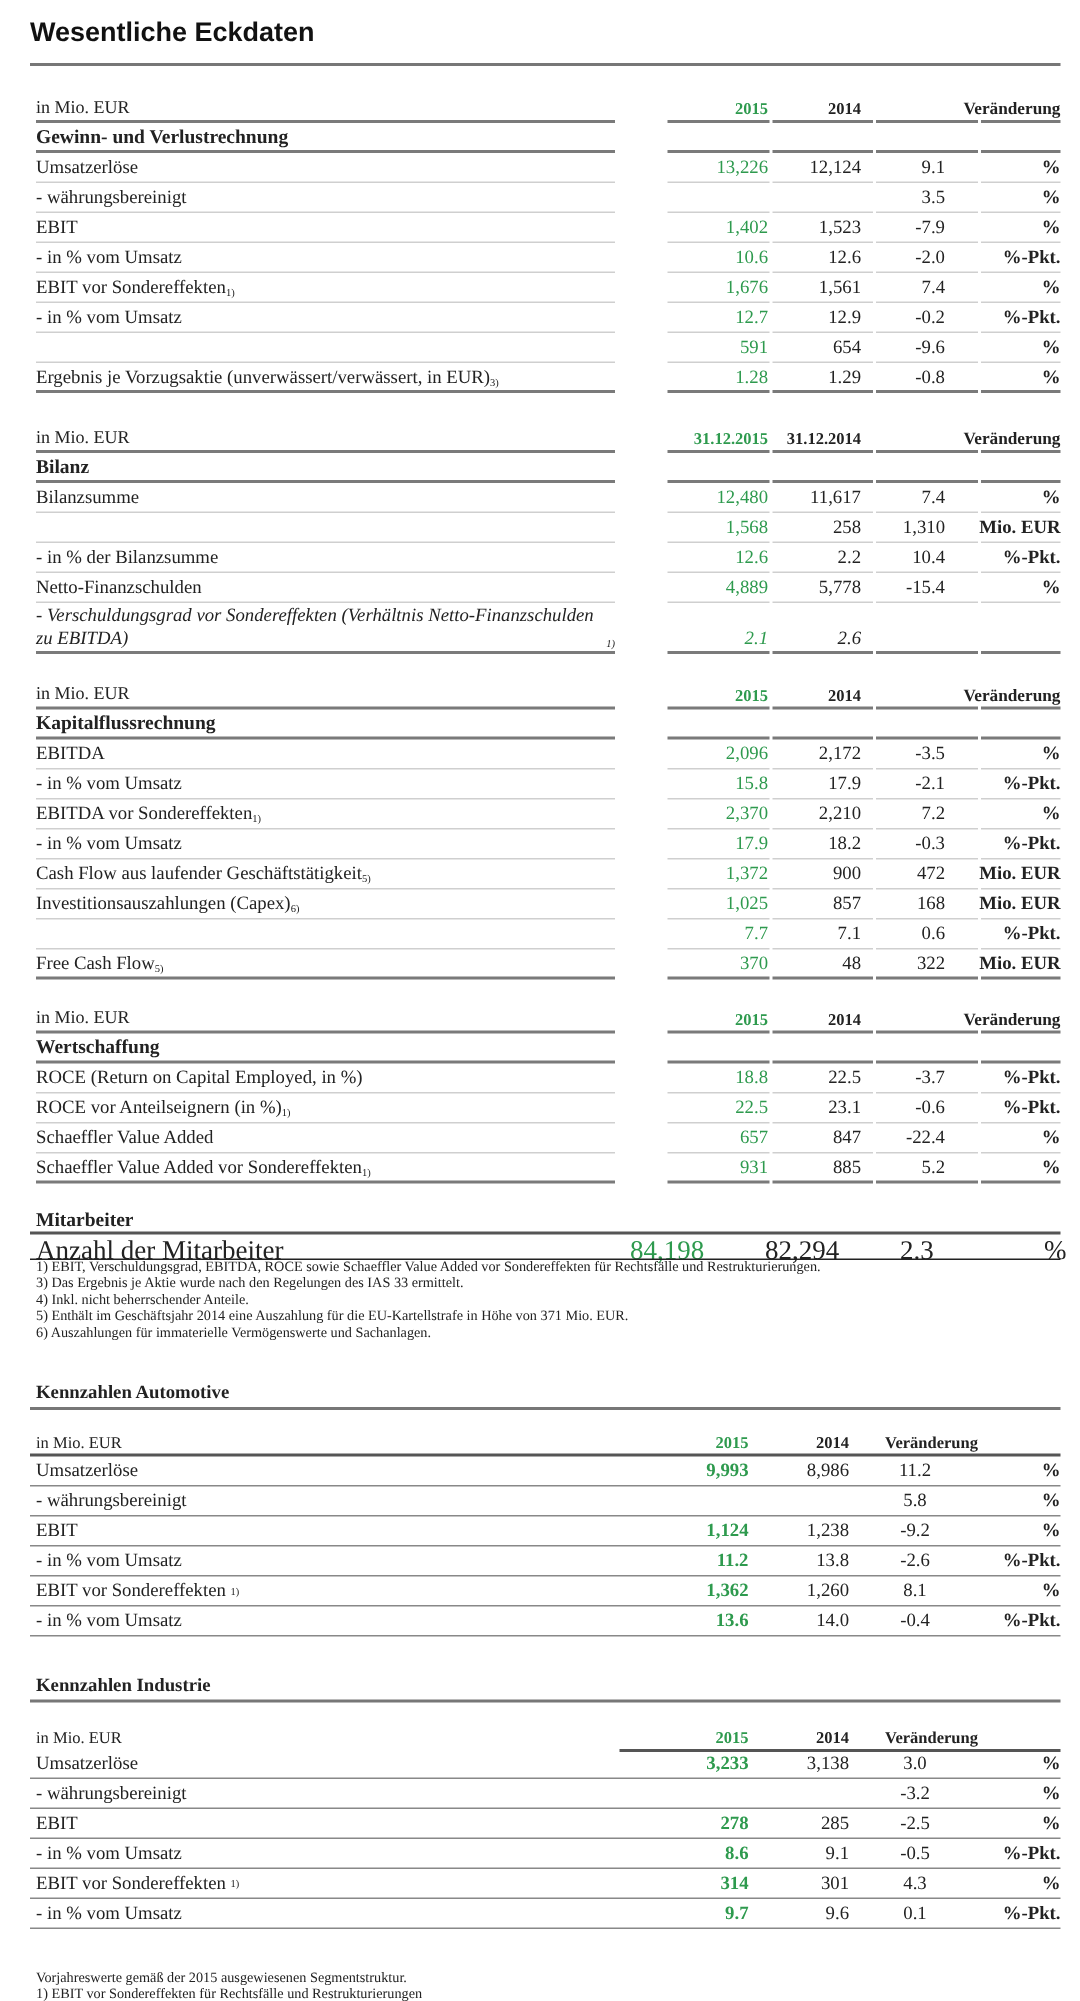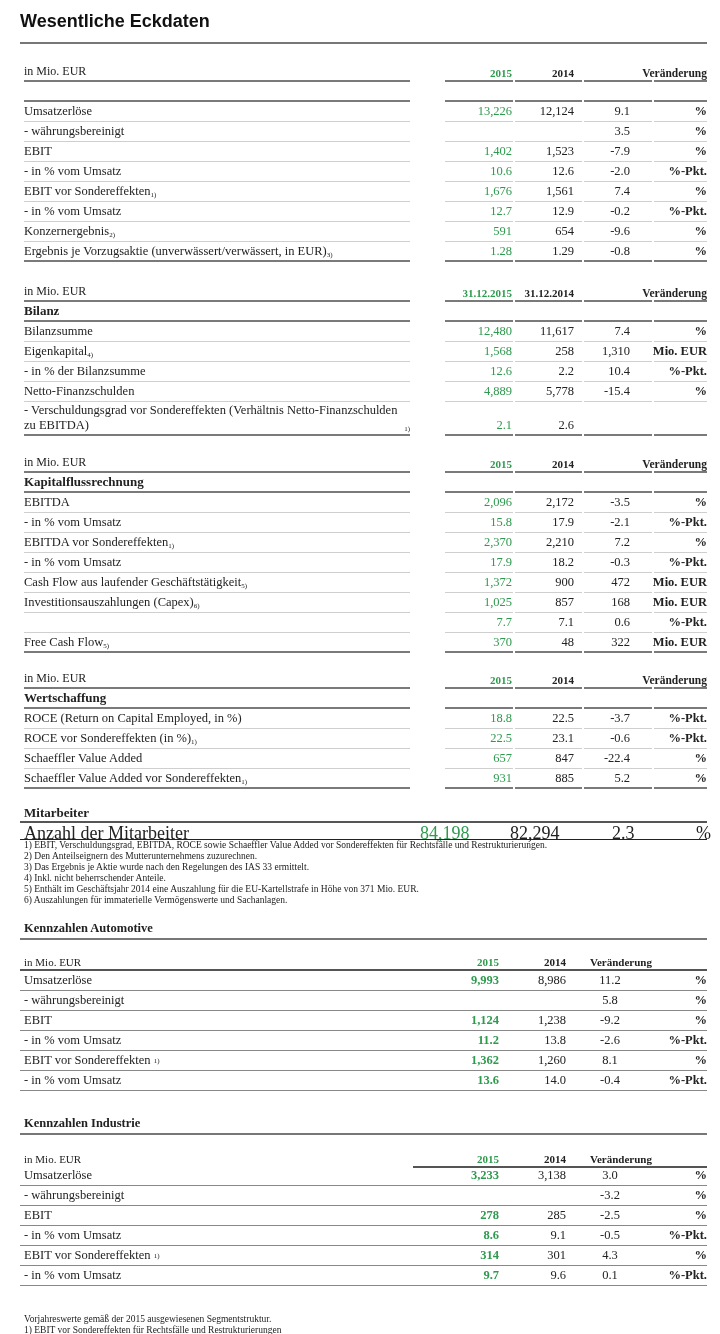--- a/index.html
+++ b/index.html
@@ -25,21 +25,21 @@
   .u.l { left: 4px; width: 386px; }
   .u.a { left: 425px; width: 68px; }
   .u.b { left: 495px; width: 67px; }
   .u.cc { left: 564px; width: 68px; }
   .u.d { left: 634px; width: 53px; }
   .row.hdr .u, .row.sec .u, .row.last .u { height: 2px; background: #7a7a7a; }
   .row.hdr { height: 20px; font-size: 12px; }
   .row.hdr .c.v15, .row.hdr .c.v14 { font-weight: bold; font-size: 11px; }
   .row.hdr .c.unit { font-size: 11.5px; }
   .row.sec .c.lab { font-weight: bold; font-size: 13px; }
-  .row.tall { height: 34px; }
+  .row.tall { height: 34px; font-style: italic; }
 
   
   .mitarb-head { position: absolute; left: 24px; top: 805px; font-weight: bold; font-size: 13px; }
   .mitarb-rule { position: absolute; left: 20px; top: 821px; width: 687px; height: 2px; background: #555; }
   .mitarb-row { position: absolute; left: 20px; top: 823px; width: 687px; height: 16px; font-size: 18px; }
   .mitarb-row span { position: absolute; top: 0; }
   .mitarb-bottom { position: absolute; left: 20px; top: 839px; width: 687px; height: 1px; background: #222; }
   .notes { position: absolute; left: 24px; font-size: 9.5px; line-height: 11px; color: #222; }
 
   
@@ -73,20 +73,21 @@
         <div class="c v15 green">2015</div>
         <div class="c v14">2014</div>
         <div class="c unit">Veränderung</div>
         <div class="u l"></div>
         <div class="u a"></div>
         <div class="u b"></div>
         <div class="u cc"></div>
         <div class="u d"></div>
       </div>
       <div class="row sec">
+        <div class="c lab">Gewinn- und Verlustrechnung</div>
         <div class="u l"></div>
         <div class="u a"></div>
         <div class="u b"></div>
         <div class="u cc"></div>
         <div class="u d"></div>
       </div>
       <div class="row">
         <div class="c lab">
           <span>Umsatzerlöse</span>
         </div>
@@ -165,24 +166,20 @@
         <div class="c v14">12.9</div>
         <div class="c chg">-0.2</div>
         <div class="c unit">%-Pkt.</div>
         <div class="u l"></div>
         <div class="u a"></div>
         <div class="u b"></div>
         <div class="u cc"></div>
         <div class="u d"></div>
       </div>
       <div class="row">
-        <div class="c lab">
-          <span>Konzernergebnis</span> 
-          <sup>2)</sup>
-        </div>
         <div class="c v15 green">591</div>
         <div class="c v14">654</div>
         <div class="c chg">-9.6</div>
         <div class="c unit">%</div>
         <div class="u l"></div>
         <div class="u a"></div>
         <div class="u b"></div>
         <div class="u cc"></div>
         <div class="u d"></div>
       </div>
@@ -230,24 +227,20 @@
         <div class="c v14">11,617</div>
         <div class="c chg">7.4</div>
         <div class="c unit">%</div>
         <div class="u l"></div>
         <div class="u a"></div>
         <div class="u b"></div>
         <div class="u cc"></div>
         <div class="u d"></div>
       </div>
       <div class="row">
-        <div class="c lab">
-          <span>Eigenkapital</span> 
-          <sup>4)</sup>
-        </div>
         <div class="c v15 green">1,568</div>
         <div class="c v14">258</div>
         <div class="c chg">1,310</div>
         <div class="c unit">Mio. EUR</div>
         <div class="u l"></div>
         <div class="u a"></div>
         <div class="u b"></div>
         <div class="u cc"></div>
         <div class="u d"></div>
       </div>
@@ -458,21 +451,21 @@
         <div class="c chg">-3.7</div>
         <div class="c unit">%-Pkt.</div>
         <div class="u l"></div>
         <div class="u a"></div>
         <div class="u b"></div>
         <div class="u cc"></div>
         <div class="u d"></div>
       </div>
       <div class="row">
         <div class="c lab">
-          <span>ROCE vor Sondereffekten (in %)</span> 
+          <span>ROCE vor Anteilseignern (in %)</span> 
           <sup>1)</sup>
         </div>
         <div class="c v15 green">22.5</div>
         <div class="c v14">23.1</div>
         <div class="c chg">-0.6</div>
         <div class="c unit">%-Pkt.</div>
         <div class="u l"></div>
         <div class="u a"></div>
         <div class="u b"></div>
         <div class="u cc"></div>
@@ -509,27 +502,26 @@
       </div>
     </div>
   </div>
 
 <div class="mitarb-head">Mitarbeiter</div>
 <div class="mitarb-rule"></div>
 <div class="mitarb-row">
   <span style="left:4px">Anzahl der Mitarbeiter</span>
   <span class="green" style="left:400px">84,198</span>
   <span style="left:490px">82,294</span>
-  <span style="left:592px">2.3</span>
+  <span style="left:580px">2.3</span>
   <span style="left:676px">%</span>
 </div>
 <div class="mitarb-bottom"></div>
 <div class="notes" style="top:840px" id="footnotes">
     <div>1) EBIT, Verschuldungsgrad, EBITDA, ROCE sowie Schaeffler Value Added vor Sondereffekten für Rechtsfälle und Restrukturierungen.</div>
-    <div>2) Den Anteilseignern des Mutterunternehmens zuzurechnen.</div>
     <div>3) Das Ergebnis je Aktie wurde nach den Regelungen des IAS 33 ermittelt.</div>
     <div>4) Inkl. nicht beherrschender Anteile.</div>
     <div>5) Enthält im Geschäftsjahr 2014 eine Auszahlung für die EU-Kartellstrafe in Höhe von 371 Mio. EUR.</div>
     <div>6) Auszahlungen für immaterielle Vermögenswerte und Sachanlagen.</div>
   </div>
 
 <div class="seg-title" style="top:921px">Kennzahlen Automotive</div>
 <div class="seg-rule" style="top:938px"></div>
 <div class="seg-tbl" style="top:954px" id="seg-automotive">
     <div class="srow shdr">

